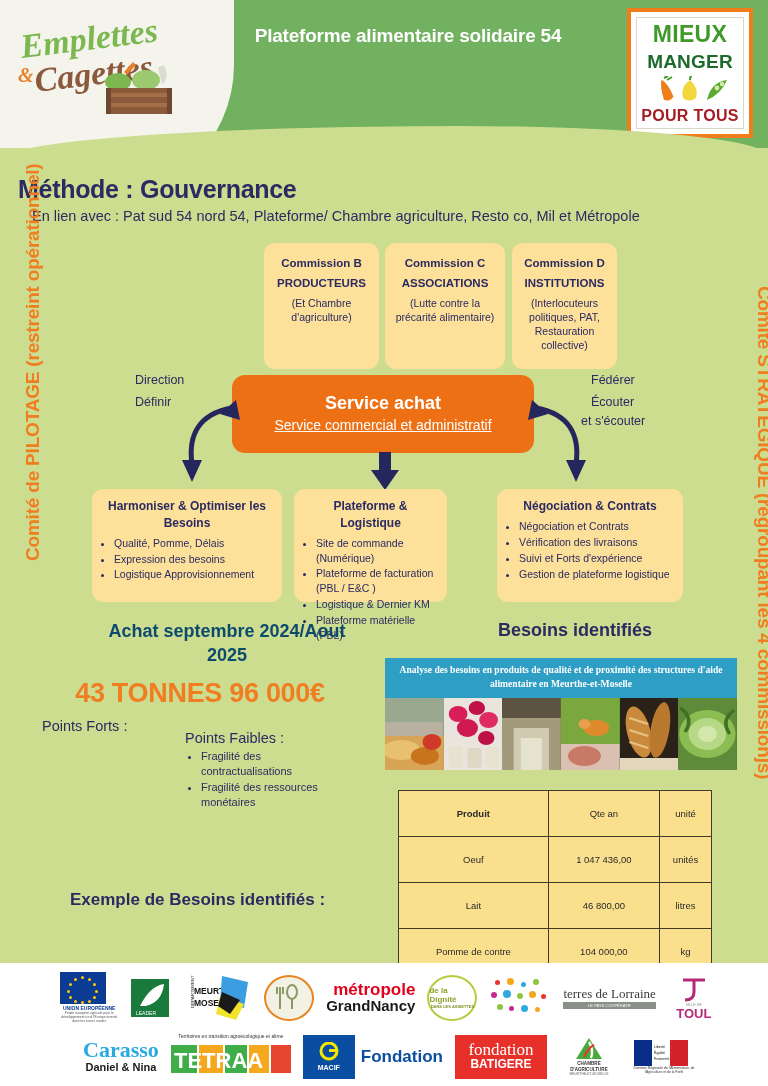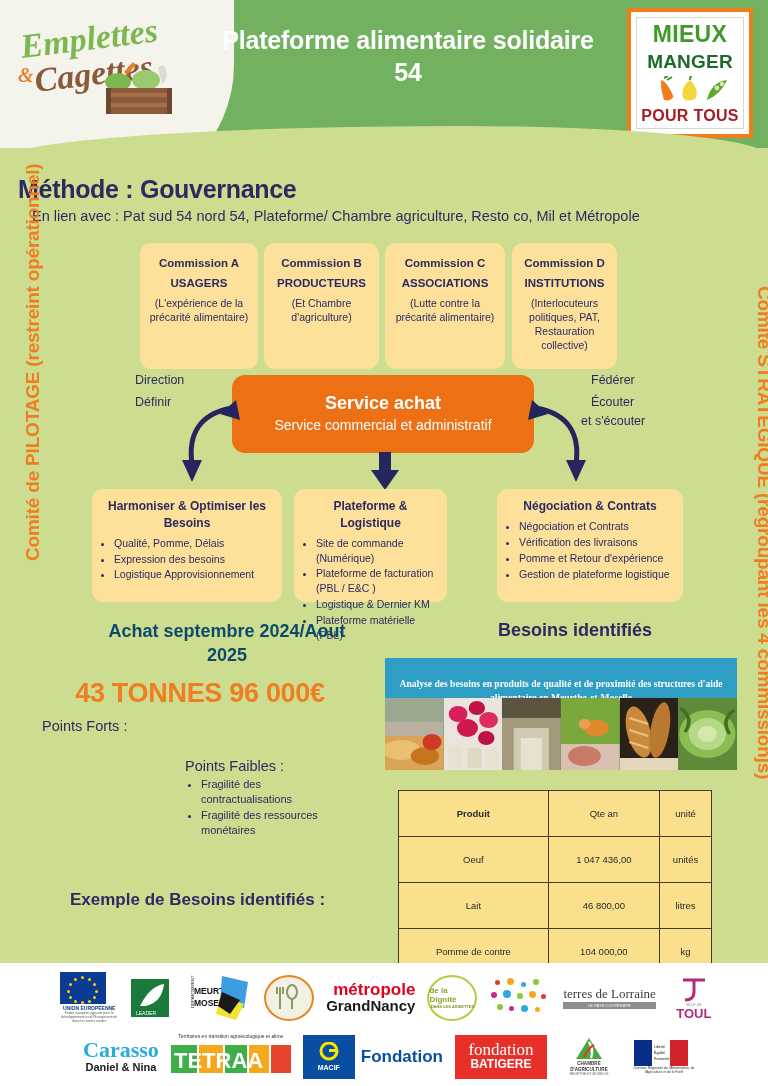--- a/index.html
+++ b/index.html
@@ -31,21 +31,21 @@
   }
   .logo-emplettes {
     position: absolute; left: 6px; top: 10px;
     width: 180px; height: 118px;
   }
   .header-title {
     position: absolute; left: 208px; top: 24px;
     width: 400px;
     text-align: center;
     color: #ffffff;
-    font-size: 25px;
+    font-size: 19px;
     font-weight: bold;
     line-height: 1.28;
     letter-spacing: -0.2px;
   }
   .logo-mieux {
     position: absolute; left: 627px; top: 8px;
     width: 126px; height: 130px;
     background: #ffffff;
     border: 4px solid #ef7d1a;
     padding: 5px;
@@ -138,21 +138,21 @@
     position: absolute;
     left: 232px; top: 375px;
     width: 302px; height: 78px;
     background: #ed7014;
     border-radius: 13px;
     display: flex; flex-direction: column;
     align-items: center; justify-content: center;
     color: #ffffff;
   }
   .service-box .s-title { font-size: 18px; font-weight: bold; line-height: 1.2; }
-  .service-box .s-sub { font-size: 14px; line-height: 1.35; margin-top: 2px; }
+  .service-box .s-sub { font-size: 14px; line-height: 1.35; margin-top: 2px; text-decoration: underline; }
 
   .flow-word {
     position: absolute;
     color: #2b2a62; font-size: 12.5px;
   }
   #fw-optimiser { left: 135px; top: 373px; }
   #fw-definir  { left: 135px; top: 395px; }
   #fw-federer  { left: 591px; top: 373px; }
   #fw-ecouter  { left: 591px; top: 395px; }
   #fw-secouter { left: 581px; top: 414px; }
@@ -187,21 +187,21 @@
   }
   .achat-figures {
     position: absolute; left: 40px; top: 678px;
     width: 320px; text-align: center;
     color: #f07d22; font-size: 27px; font-weight: bold;
     letter-spacing: -0.3px;
   }
 
   .pts-col { position: absolute; color: #2b2a62; }
   #pts-forts { left: 42px; top: 718px; width: 145px; }
-  #pts-faibles { left: 185px; top: 758px; width: 165px; }
+  #pts-faibles { left: 185px; top: 730px; width: 165px; }
   .pts-col .p-title { font-size: 14.5px; margin-bottom: 3px; }
   .pts-col ul { margin-left: 16px; }
   .pts-col li { font-size: 11px; line-height: 1.35; margin-bottom: 1px; }
 
   
   .besoins-title {
     position: absolute; left: 450px; top: 620px;
     width: 250px; text-align: center;
     color: #2b2a62; font-size: 18px; font-weight: bold;
   }
@@ -214,21 +214,21 @@
   .photo-caption {
     position: absolute; left: 0; top: 0;
     width: 352px; height: 40px;
     background: #2f9ec4;
     color: #ffffff;
     font-family: "Liberation Serif", serif;
     font-weight: bold;
     font-size: 9.6px;
     line-height: 1.5;
     text-align: center;
-    padding-top: 19px;
+    padding-top: 5px;
   }
   .photo-strip {
     position: absolute; left: 0; top: 40px;
     width: 352px; height: 72px;
     display: flex;
   }
   .photo-cell { flex: 1; height: 100%; position: relative; overflow: hidden; }
 
   .exemple-title {
     position: absolute; left: 70px; top: 890px;
@@ -347,25 +347,20 @@
 
     <div class="header-wave"></div>
   </div>
 
   <div class="method-title">Méthode : Gouvernance</div>
   <div class="method-sub">En lien avec : Pat sud 54 nord 54, Plateforme/ Chambre agriculture, Resto co, Mil et Métropole</div>
 
   <div class="side-label side-left">Comité de PILOTAGE (restreint opérationnel)</div>
   <div class="side-label side-right">Comité STRATEGIQUE (regroupant les 4 commissionjs)</div>
 
-  <div class="commission" id="comm0">
-    <div class="c-name">Commission A</div>
-    <div class="c-role">USAGERS</div>
-    <div class="c-desc">(L'expérience de la précarité alimentaire)</div>
-  </div>
   <div class="commission" id="comm1">
     <div class="c-name">Commission B</div>
     <div class="c-role">PRODUCTEURS</div>
     <div class="c-desc">(Et Chambre d'agriculture)</div>
   </div>
   <div class="commission" id="comm2">
     <div class="c-name">Commission C</div>
     <div class="c-role">ASSOCIATIONS</div>
     <div class="c-desc">(Lutte contre la précarité alimentaire)</div>
   </div>
@@ -420,21 +415,21 @@
       <li>Logistique &amp; Dernier KM</li>
       <li>Plateforme matérielle (PBL)</li>
     </ul>
   </div>
 
   <div class="action" id="act2">
     <div class="a-title">Négociation &amp; Contrats</div>
     <ul>
       <li>Négociation et Contrats</li>
       <li>Vérification des livraisons</li>
-      <li>Pomme et Retour d'expérience</li>
+      <li>Suivi et Forts d'expérience</li>
       <li>Gestion de plateforme logistique</li>
     </ul>
   </div>
 
   <div class="achat-head">Achat septembre 2024/Aout 2025</div>
   <div class="achat-figures">43 TONNES  96 000€</div>
 
   <div class="pts-col" id="pts-forts">
     <div class="p-title">Points Forts :</div>
   </div>

